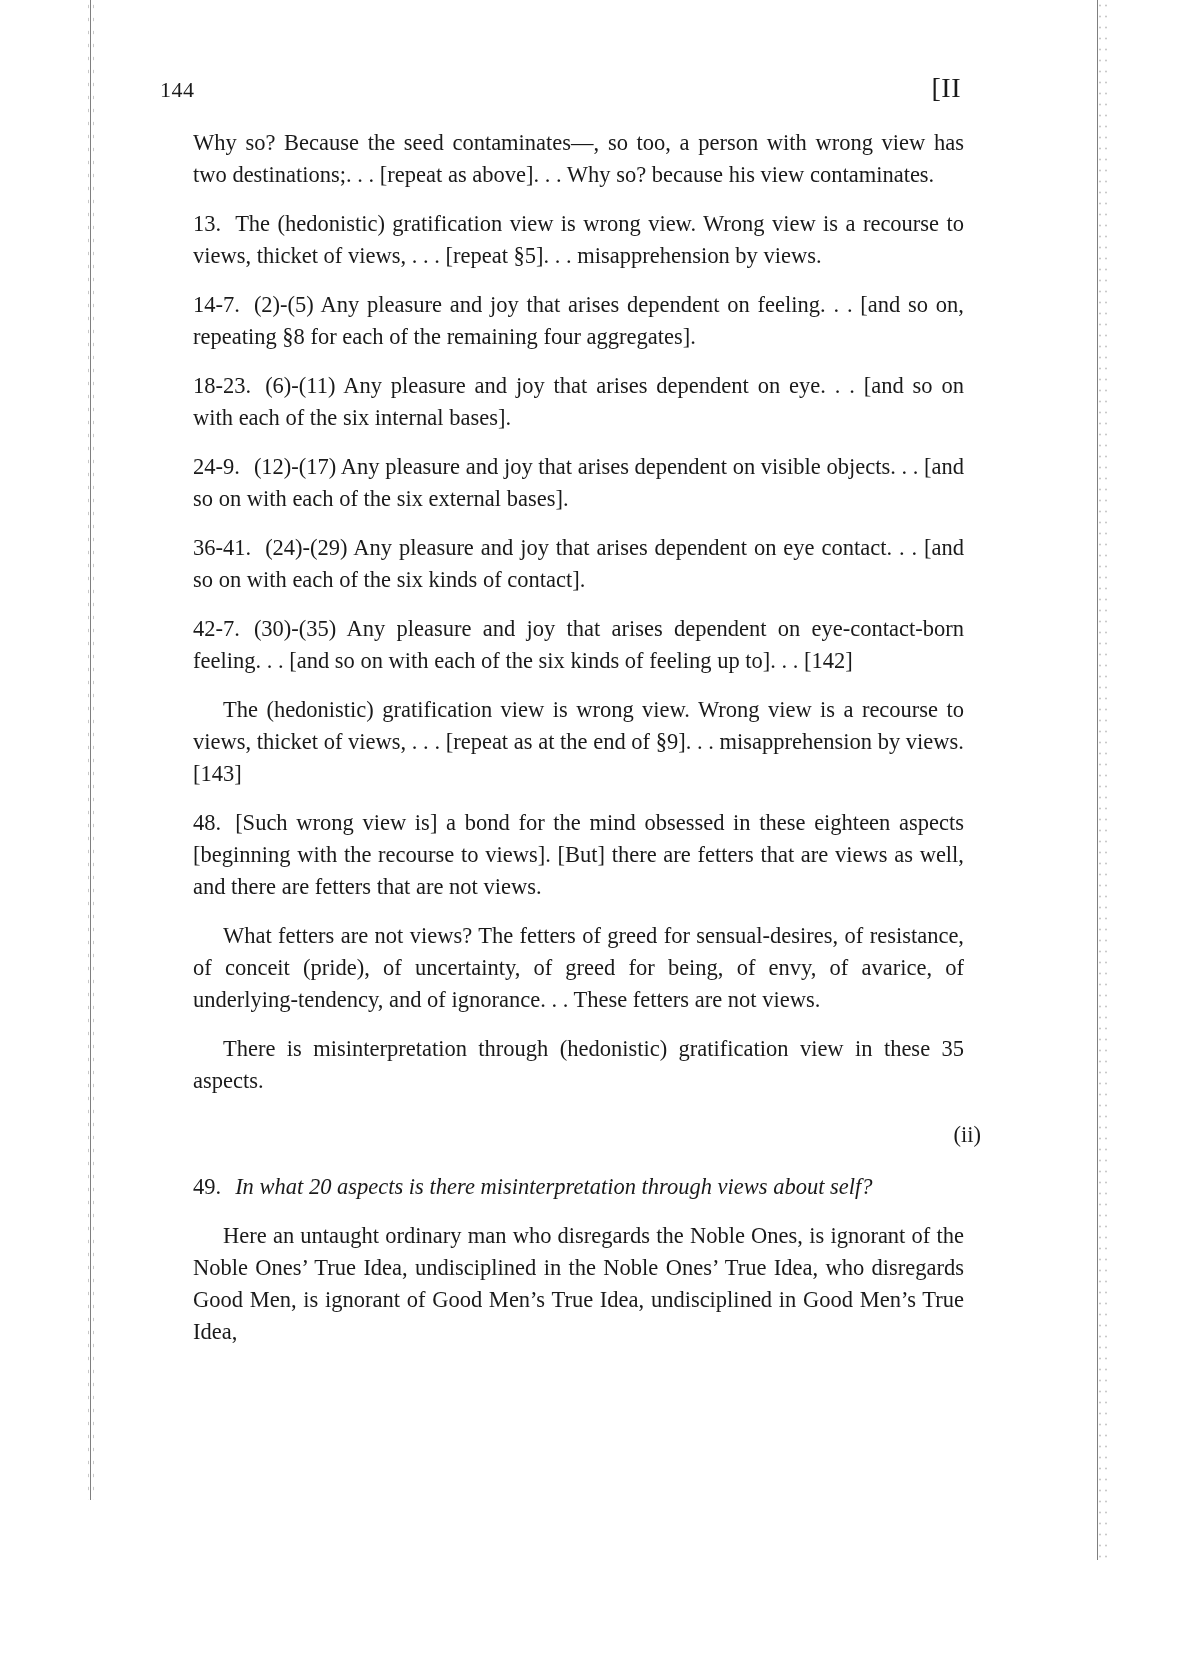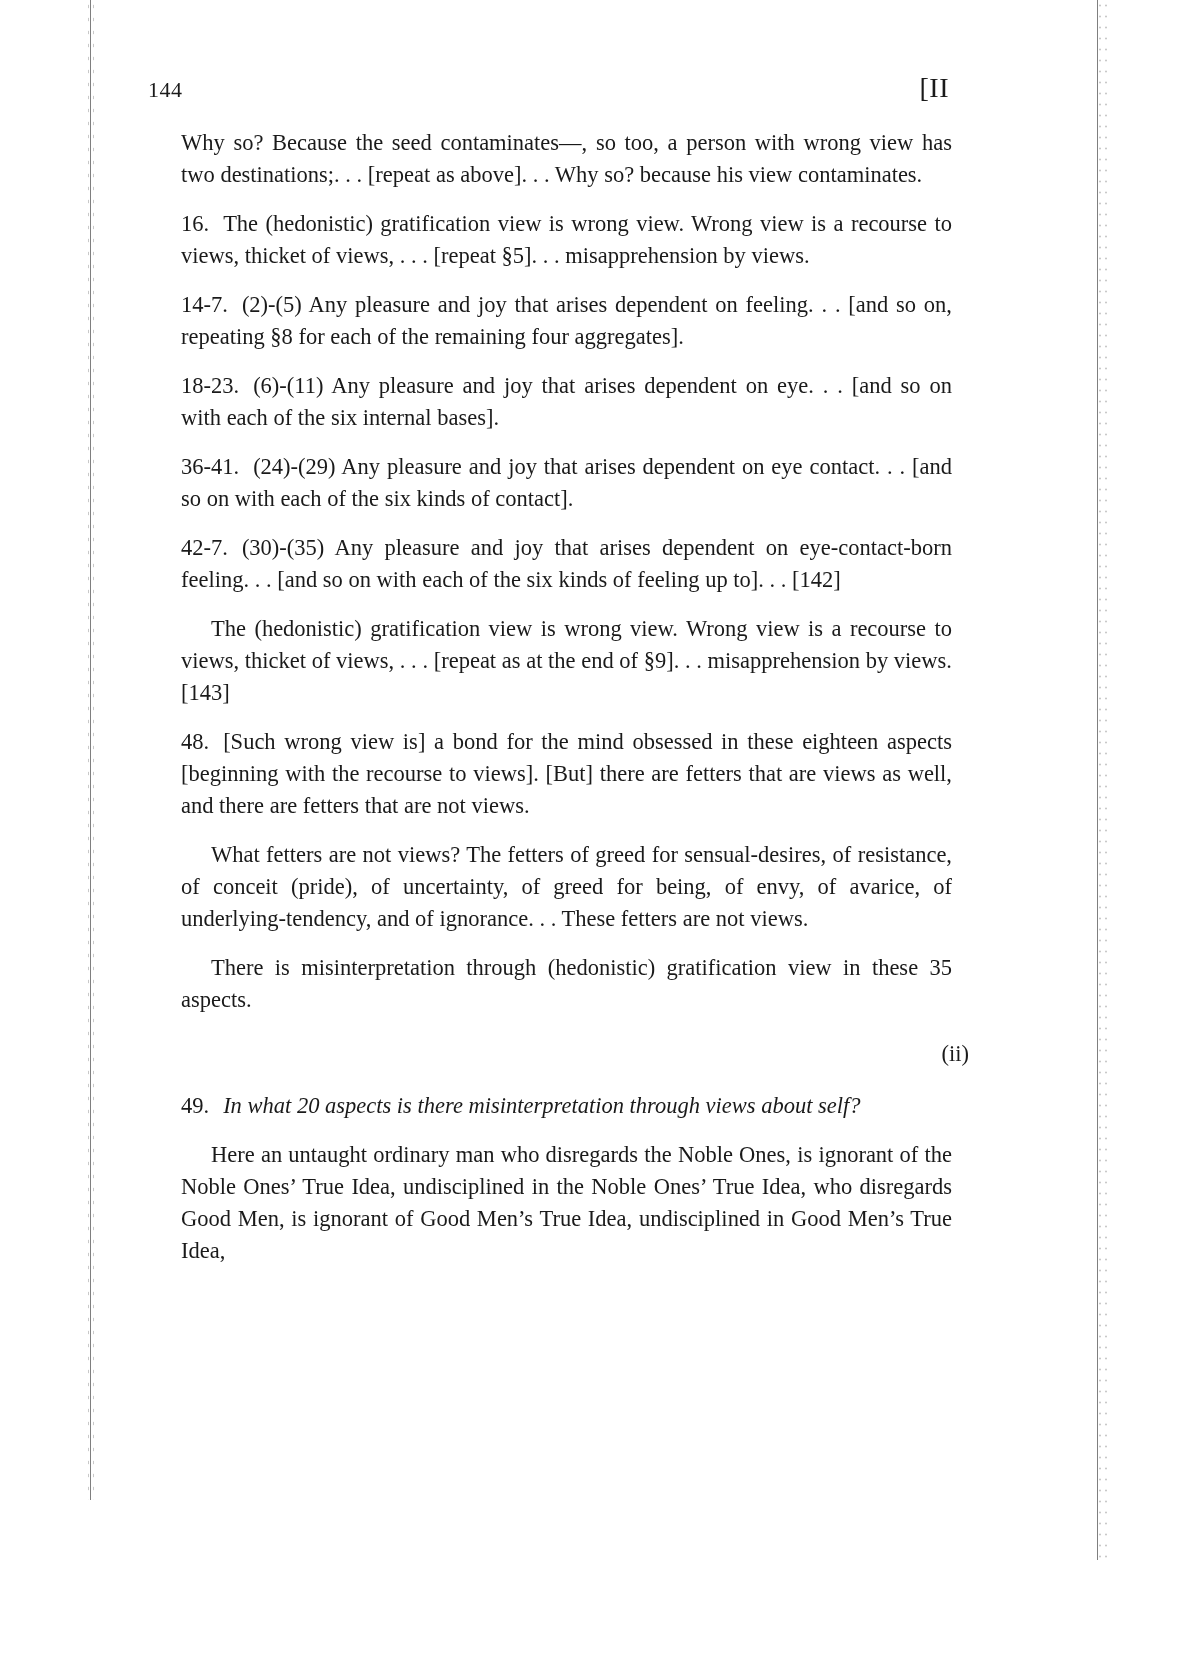--- a/index.html
+++ b/index.html
@@ -16,21 +16,21 @@
     .scan-border-right {
       position: absolute; left: 1097px; top: 0; width: 1px; height: 1560px;
       background: #555; opacity: 0.75;
     }
     .scan-border-right::after {
       content: ""; position: absolute; left: 0; top: 0; width: 10px; height: 100%;
       background-image: radial-gradient(#888 0.6px, transparent 0.8px);
       background-size: 6px 11px; opacity: 0.6;
     }
     .page {
-      position: absolute; left: 164px; top: 70px; width: 805px;
+      position: absolute; left: 176px; top: 70px; width: 805px;
       font-family: "Liberation Serif", "DejaVu Serif", serif;
       color: #1a1a1a;
       font-size: 22.5px;
       line-height: 32px;
     }
     .running-head {
       position: relative; height: 40px; margin-bottom: 10px;
       letter-spacing: 0.5px;
     }
     .running-head .page-number { position: absolute; left: -16px; top: 4px; font-size: 22px; }
@@ -52,27 +52,30 @@
 <div class="page">
   <div class="running-head">
     <span class="page-number">144</span>
     <span class="part-marker">[II</span>
   </div>
 
   <p class="cont">
     <span>Why so? Because the seed contaminates—, so too, a person with wrong view has two destinations;. . . [repeat as above]. . . Why so? because his view contaminates.</span>
   </p>
   <p class="cont">
-    <span class="sec-num">16.</span><span>The (hedonistic) gratification view is wrong view. Wrong view is a recourse to views, thicket of views, . . . [repeat §5]. . . misapprehension by views.</span>
+    <span class="sec-num">13.</span><span>The (hedonistic) gratification view is wrong view. Wrong view is a recourse to views, thicket of views, . . . [repeat §5]. . . misapprehension by views.</span>
   </p>
   <p class="cont">
     <span class="sec-num">14-7.</span><span>(2)-(5) Any pleasure and joy that arises dependent on feeling. . . [and so on, repeating §8 for each of the remaining four aggregates].</span>
   </p>
   <p class="cont">
     <span class="sec-num">18-23.</span><span>(6)-(11) Any pleasure and joy that arises dependent on eye. . . [and so on with each of the six internal bases].</span>
+  </p>
+  <p class="cont">
+    <span class="sec-num">24-9.</span><span>(12)-(17) Any pleasure and joy that arises dependent on visible objects. . . [and so on with each of the six external bases].</span>
   </p>
   <p class="cont">
     <span class="sec-num">36-41.</span><span>(24)-(29) Any pleasure and joy that arises dependent on eye contact. . . [and so on with each of the six kinds of contact].</span>
   </p>
   <p class="cont">
     <span class="sec-num">42-7.</span><span>(30)-(35) Any pleasure and joy that arises dependent on eye-contact-born feeling. . . [and so on with each of the six kinds of feeling up to]. . . [142]</span>
   </p>
   <p class="indent">
     <span>The (hedonistic) gratification view is wrong view. Wrong view is a recourse to views, thicket of views, . . . [repeat as at the end of §9]. . . misapprehension by views. [143]</span>
   </p>

